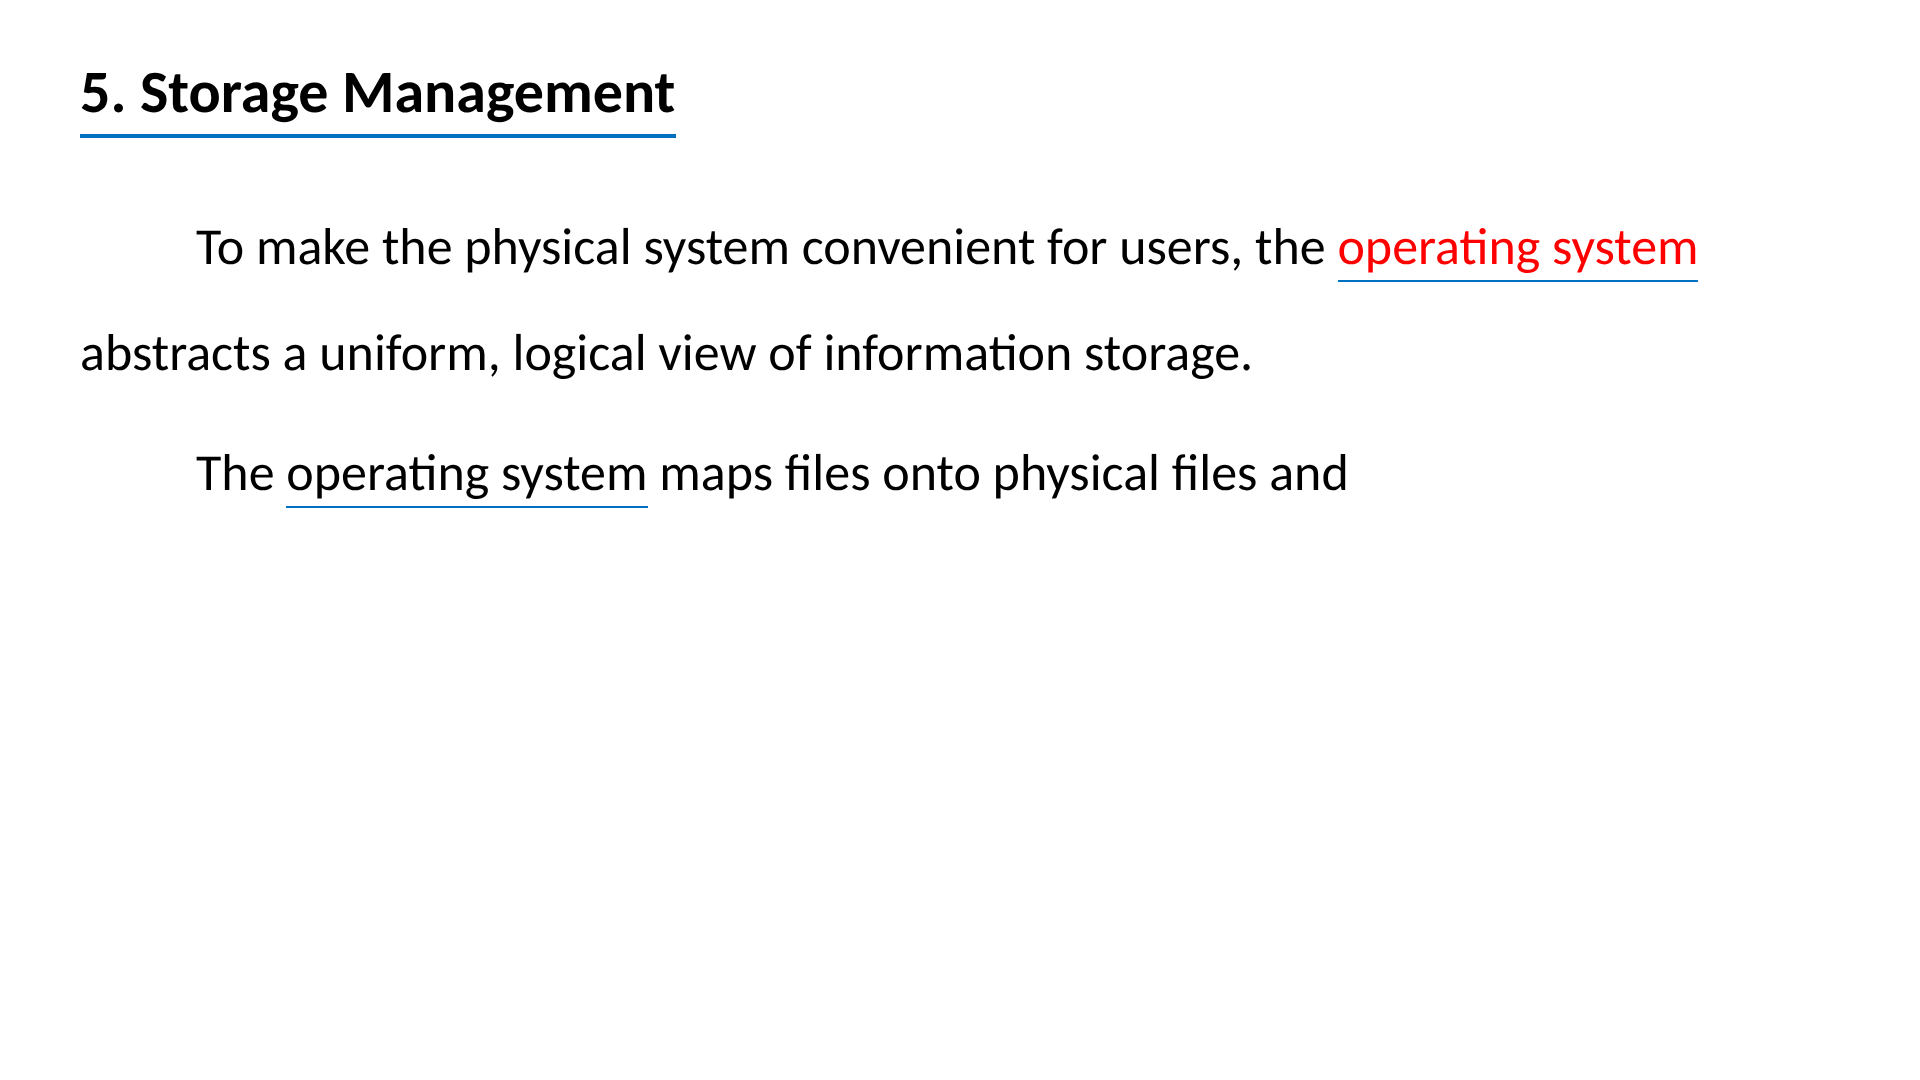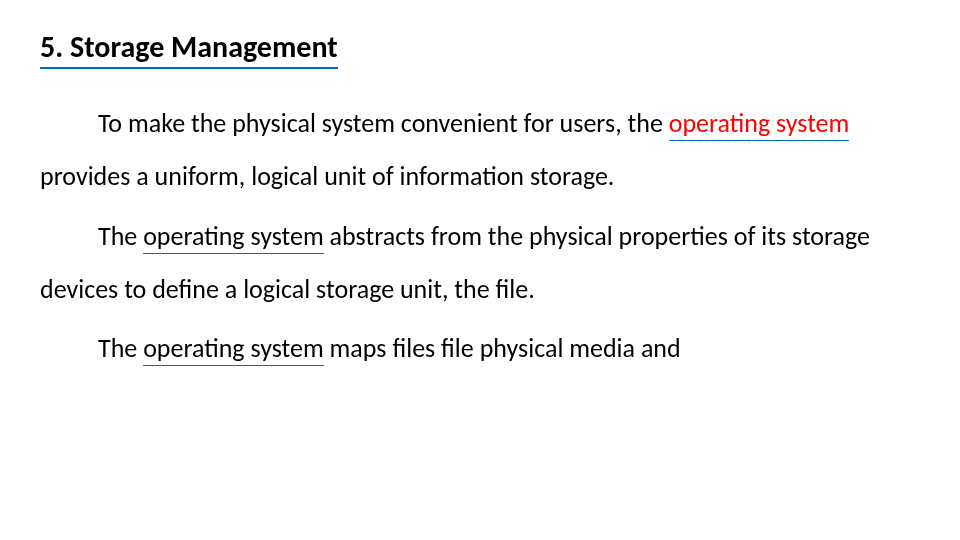--- a/index.html
+++ b/index.html
@@ -49,26 +49,23 @@
 </head>
 <body>
 
 <div class="slide">
 
   <div class="heading">5. Storage Management</div>
 
   <div class="body">
 
     <p class="para indent1">
-      <span>To make the physical system convenient for users, the </span><span class="red-term">operating system</span><span> provides a uniform, logical unit of information storage.</span>
+      <span>To make the physical system convenient for users, the </span><span class="red-term">operating system</span><span> abstracts a uniform, logical view of information storage.</span>
     </p>
 
-    <p class="para indent1">
-      <span>The </span><span class="u-term">operating system</span><span> abstracts from the physical properties of its storage devices to define a logical storage unit, the file.</span>
-    </p>
 
     <p class="para indent1">
-      <span>The </span><span class="u-term">operating system</span><span> maps files file physical media and</span>
+      <span>The </span><span class="u-term">operating system</span><span> maps files onto physical files and</span>
     </p>
 
   </div>
 
 </div>
 
 </body></html>

